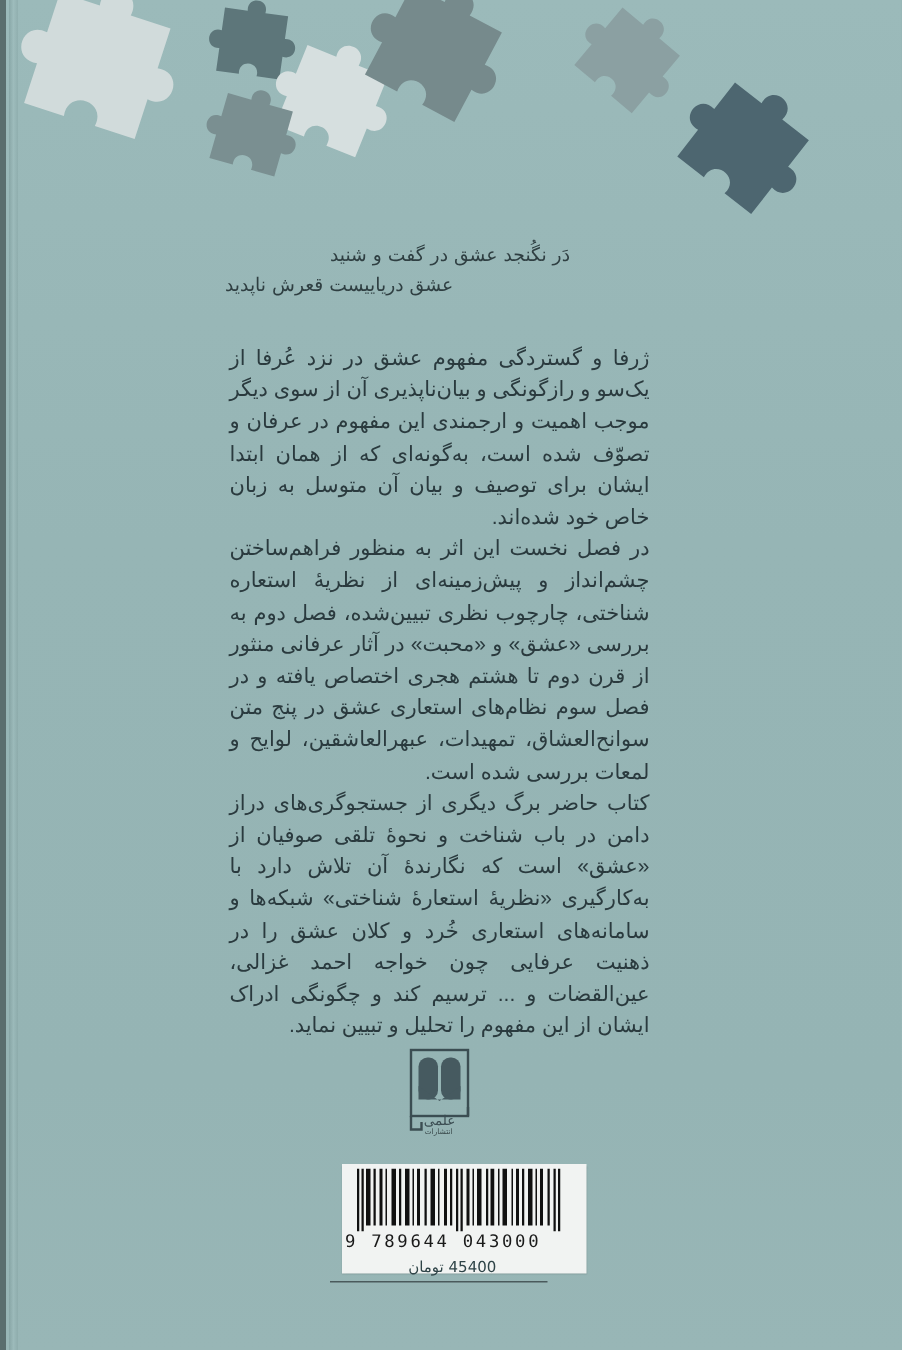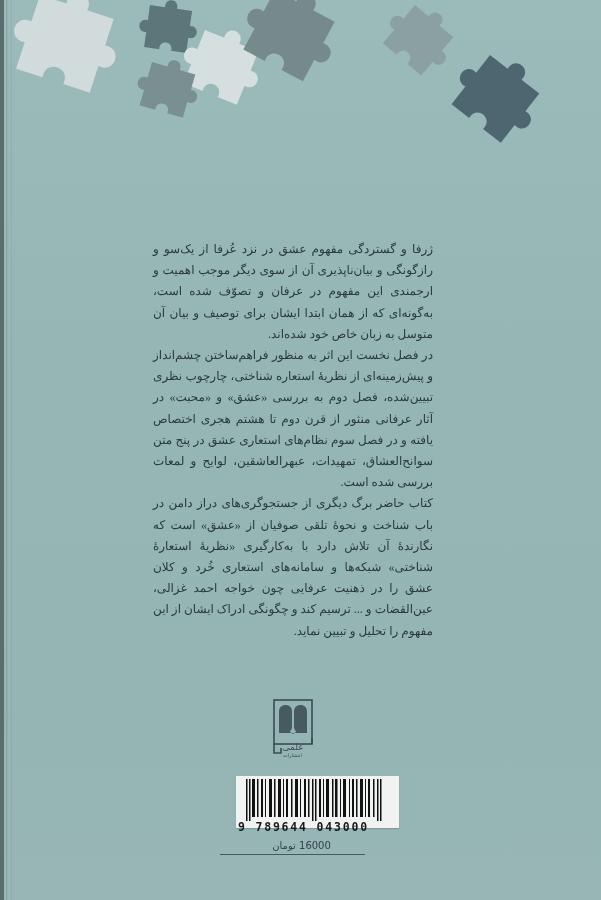--- a/index.html
+++ b/index.html
@@ -46,27 +46,27 @@
       font-family: "DejaVu Sans", sans-serif;
       font-size: 12.5px;
       color: #2f3f42;
       line-height: 20px;
     }
     .poem .l1 { padding-right: 50px; display: block; }
     .poem .l2 { padding-right: 48px; display: block; text-align: left; padding-left: 0; }
     .body-text {
       position: absolute;
       left: 153px;
-      top: 239px;
+      top: 228px;
       width: 280px;
       direction: rtl;
       text-align: justify;
       text-align-last: right;
-      font-family: Liberation Serif, serif;
-      font-size: 12px;
+      font-family: Liberation Sans, sans-serif;
+      font-size: 14px;
       line-height: 21.2px;
       color: #2a3a3e;
     }
     .body-text p {
       margin: 0;
     }
     .logo {
       position: absolute;
       left: 271px;
       top: 698px;
@@ -77,27 +77,26 @@
       position: absolute;
       left: 283px;
       top: 752px;
       font-family: "DejaVu Sans", sans-serif;
       font-size: 5px;
       color: #3a4a4c;
       direction: rtl;
     }
     .barcode-box {
       position: absolute;
-      left: 236px;
+      left: 228px;
       top: 776px;
       width: 163px;
-      height: 52px;
+      height: 73px;
       background: #f1f3f2;
       box-shadow: 0 1px 1px rgba(0,0,0,0.15);
-      font-weight: bold;
     }
     .barcode-svg {
       position: absolute;
       left: 10px;
       top: 3px;
     }
     .barcode-digits {
       position: absolute;
       left: 2px;
       top: 44px;
@@ -163,20 +162,22 @@
     <g transform="translate(415,5) rotate(40) scale(1.0)">
       <use href="#pz" fill="#8ba0a2"></use>
     </g>
 
     <g transform="translate(490,55) rotate(38) scale(1.25)">
       <use href="#pz" fill="#4d6670"></use>
     </g>
   </svg>
 
   <div class="poem">
+    <span class="l1">دَر نگُنجد عشق در گفت و شنید</span>
+    <span class="l2">عشق دریاییست قعرش ناپدید</span>
   </div>
 
   <div class="body-text">
     <p>ژرفا و گستردگی مفهوم عشق در نزد عُرفا از یک‌سو و رازگونگی و بیان‌ناپذیری آن از سوی دیگر موجب اهمیت و ارجمندی این مفهوم در عرفان و تصوّف شده است، به‌گونه‌ای که از همان ابتدا ایشان برای توصیف و بیان آن متوسل به زبان خاص خود شده‌اند.</p>
     <p>در فصل نخست این اثر به منظور فراهم‌ساختن چشم‌انداز و پیش‌زمینه‌ای از نظریهٔ استعاره شناختی، چارچوب نظری تبیین‌شده، فصل دوم به بررسی «عشق» و «محبت» در آثار عرفانی منثور از قرن دوم تا هشتم هجری اختصاص یافته و در فصل سوم نظام‌های استعاری عشق در پنج متن سوانح‌العشاق، تمهیدات، عبهرالعاشقین، لوایح و لمعات بررسی شده است.</p>
     <p>کتاب حاضر برگ دیگری از جستجوگری‌های دراز دامن در باب شناخت و نحوهٔ تلقی صوفیان از «عشق» است که نگارندهٔ آن تلاش دارد با به‌کارگیری «نظریهٔ استعارهٔ شناختی» شبکه‌ها و سامانه‌های استعاری خُرد و کلان عشق را در ذهنیت عرفایی چون خواجه احمد غزالی، عین‌القضات و ... ترسیم کند و چگونگی ادراک ایشان از این مفهوم را تحلیل و تبیین نماید.</p>
   </div>
 
   <svg class="logo" width="60" height="62" viewBox="0 0 60 62">
     <rect x="3" y="2" width="38" height="44" fill="none" stroke="#3b4d52" stroke-width="1.6"></rect>
@@ -223,15 +224,15 @@
         <rect x="119" y="0" width="1" height="38"></rect>
         <rect x="122" y="0" width="2" height="38"></rect>
         <rect x="127" y="0" width="1.5" height="38"></rect>
         <rect x="131" y="0" width="1.5" height="42"></rect>
         <rect x="134" y="0" width="1.5" height="42"></rect>
       </g>
     </svg>
     <div class="barcode-digits">9 789644 043000</div>
   </div>
 
-  <div class="price">16000 تومان</div>
+  <div class="price">45400 تومان</div>
   <div class="price-rule"></div>
 </div>
 
 </body></html>

